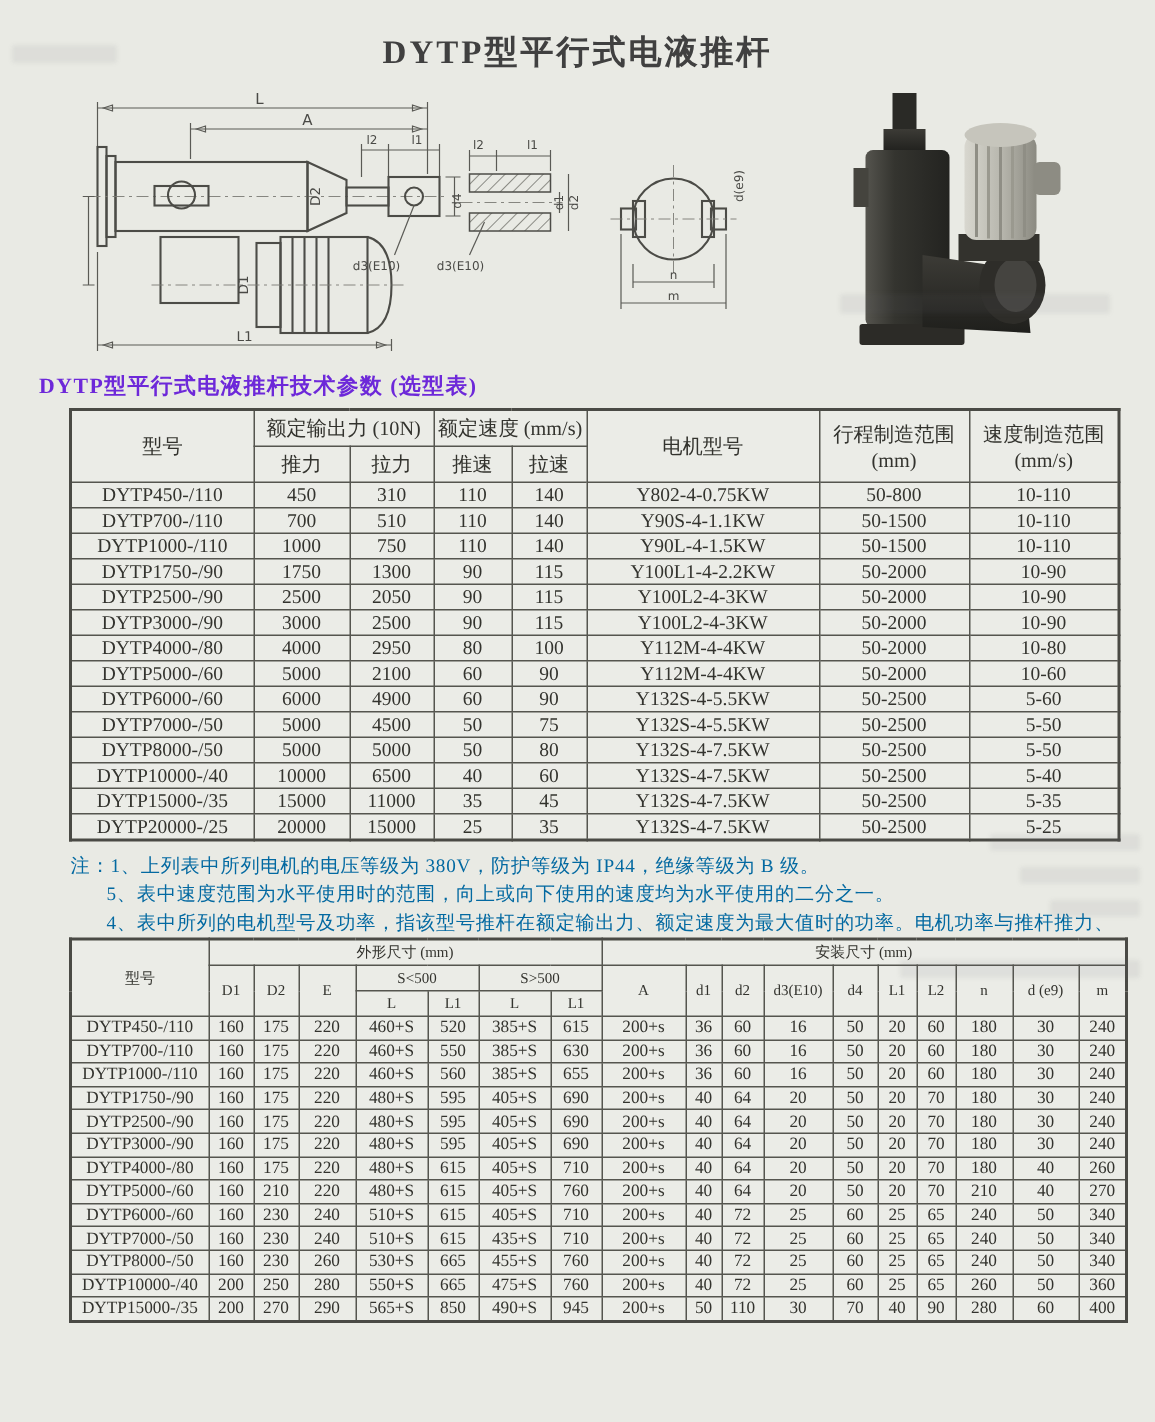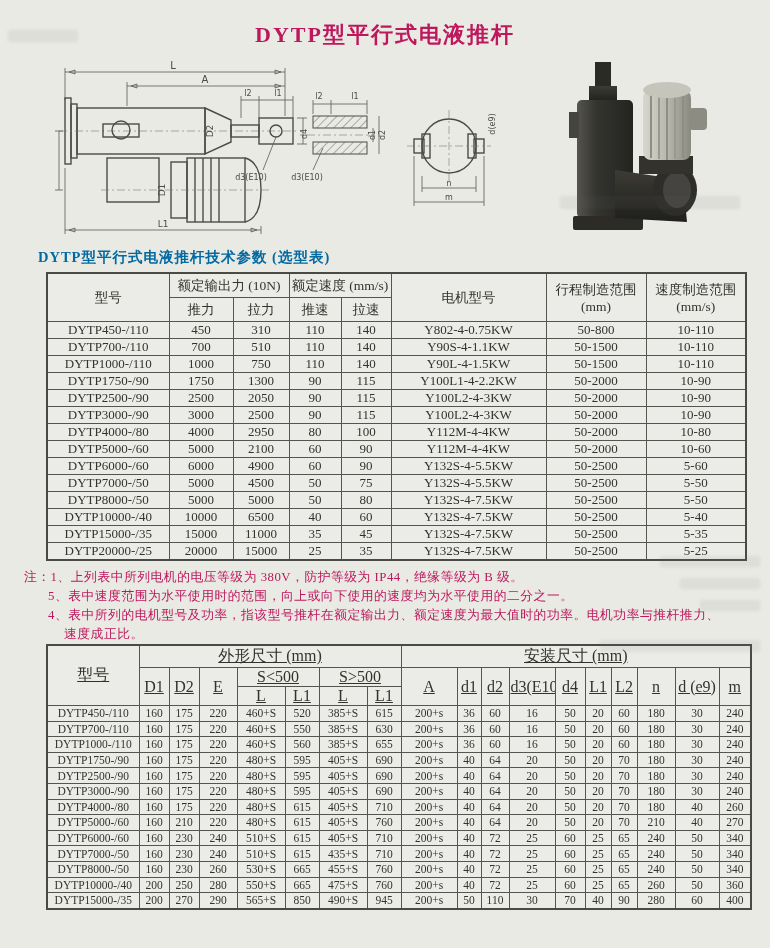--- a/index.html
+++ b/index.html
@@ -9,57 +9,57 @@
     background-color:#e9eae4;
     font-family:"Liberation Serif","DejaVu Serif",serif;
     color:#2f2f2b;
     position:relative;
     overflow:hidden;
   }
   .page{position:absolute;inset:0;}
   .page-title{
     text-align:center;
     font-size:22px;font-weight:bold;letter-spacing:2px;
-    margin-top:20px;color:#be185d;
+    margin-top:20px;color:#404040;
   }
   .figure-row{
     display:flex;align-items:flex-start;
     margin:8px 20px 0 55px;height:180px;
   }
   .tech-drawing{flex:0 0 460px;}
   .photo-wrap{flex:0 0 210px;margin-left:35px;margin-top:2px;}
   svg text{font-family:"DejaVu Sans","Liberation Sans",sans-serif;fill:#4a4a46;}
   .dline{stroke:#5a5a55;stroke-width:0.8;fill:none;}
   .bline{stroke:#4c4c47;stroke-width:1.4;fill:none;}
   .cline{stroke:#7a7a74;stroke-width:0.6;stroke-dasharray:8 3 2 3;fill:none;}
 
   .section-heading{
-    margin:10px 0 5px 38px;
-    font-size:14.5px;font-weight:bold;color:#0369a1;letter-spacing:1px;
+    margin:10px 0 5px 26px;
+    font-size:14.5px;font-weight:bold;color:#6d28d9;letter-spacing:1px;
   }
   table{
     border-collapse:collapse;table-layout:fixed;
     margin-left:46px;
     background:rgba(255,255,255,0.12);
   }
   #table1{width:699px;font-size:13px;}
   #table2{width:704px;font-size:11.5px;}
   th,td{
     border:1px solid #55554f;
     text-align:center;vertical-align:middle;
     padding:0 1px;color:#33332e;
     overflow:hidden;white-space:nowrap;
   }
   table{border:2px solid #4a4a45;}
   #table1 th{height:23px;font-weight:normal;font-size:13.5px;}
   #table1 td{height:16px;}
-  #table2 th{height:16px;font-weight:normal;font-size:16px;text-decoration:underline;}
+  #table2 th{height:16px;font-weight:normal;font-size:10px;}
   #table2 td{height:14.6px;}
   .notes{
-    margin:7px 0 0 24px;font-size:12.8px;line-height:19px;color:#be185d;
+    margin:7px 0 0 47px;font-size:12.8px;line-height:19px;color:#0369a1;
     letter-spacing:0.5px;
   }
   .note-line{white-space:nowrap;}
   .indent1{padding-left:24px;}
   .indent2{padding-left:40px;}
   .bleed{
     position:absolute;background:rgba(100,100,110,0.09);
     filter:blur(1.5px);border-radius:2px;pointer-events:none;
   }
 </style>
@@ -387,21 +387,20 @@
           <td>50-2500</td>
           <td>5-25</td>
         </tr>
       </tbody>
   </table>
 
   <div class="notes">
     <div class="note-line">注：1、上列表中所列电机的电压等级为 380V，防护等级为 IP44，绝缘等级为 B 级。</div>
     <div class="note-line indent1">5、表中速度范围为水平使用时的范围，向上或向下使用的速度均为水平使用的二分之一。</div>
     <div class="note-line indent1">4、表中所列的电机型号及功率，指该型号推杆在额定输出力、额定速度为最大值时的功率。电机功率与推杆推力、</div>
-    <div class="note-line indent2">速度成正比。</div>
   </div>
 
 
   <table id="table2">
     <colgroup>
       <col style="width:92px">
         <col style="width:30px">
         <col style="width:30px">
         <col style="width:38px">
       <col style="width:48px">

